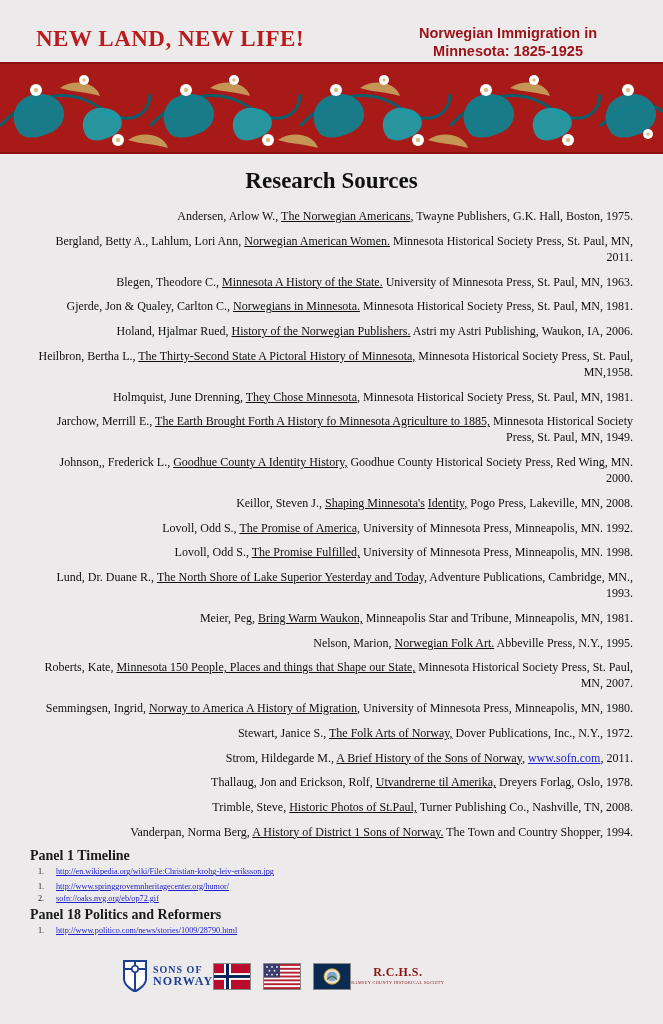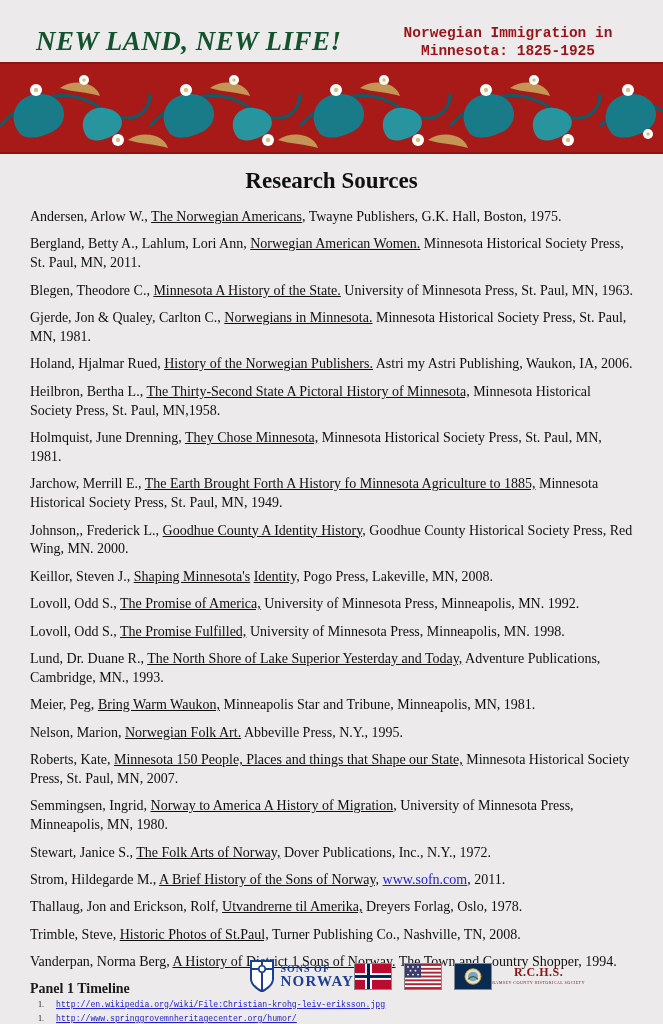--- a/index.html
+++ b/index.html
@@ -20,34 +20,33 @@
   .header {
     position: relative;
     height: 62px;
     padding: 0 14px;
   }
   .poster-title {
     position: absolute;
     left: 36px;
     top: 26px;
     font-family: "Liberation Serif", serif;
-    font-style: italic;
-    font-weight: bold;
-    font-size: 27px;
-    color: #14532d;
+    font-weight: bold;
+    font-size: 23px;
+    color: #b91c1c;
     letter-spacing: 0.5px;
     white-space: nowrap;
   }
   .poster-subtitle {
     position: absolute;
     right: 40px;
     top: 24px;
     width: 230px;
     text-align: center;
-    font-family: Liberation Mono, monospace;
+    font-family: Liberation Sans, sans-serif;
     font-weight: bold;
     font-size: 14.5px;
     line-height: 1.25;
     color: #9b1218;
   }
 
   
   .band {
     position: relative;
     height: 88px;
@@ -76,24 +75,25 @@
   }
   .section-title.photo {
     margin-top: 10px;
     margin-bottom: 8px;
   }
 
   .sources {
     padding: 0 4px;
   }
   .source-entry {
-    font-size: 14px;
+    font-size: 12px;
     line-height: 1.35;
     margin-bottom: 8.5px;
     color: #101010;
+    text-align: right;
   }
 
   
   .credits {
     padding: 0 4px;
   }
   .credit-group { margin-bottom: 2px; }
   .credit-heading {
     font-family: "Liberation Serif", serif;
     font-weight: bold;
@@ -105,34 +105,33 @@
     line-height: 1.5;
     padding-left: 8px;
   }
   .credit-item .num {
     display: inline-block;
     width: 18px;
   }
   .credit-item a, .credit-link {
     color: #2222cc;
     text-decoration: underline;
-    font-family: Liberation Mono, monospace;
   }
   .inline-link { color: #2222cc; text-decoration: underline; }
 
   
   .footer {
     position: absolute;
     left: 0;
     right: 0;
     bottom: 18px;
     height: 60px;
     display: flex;
     align-items: center;
-    justify-content: flex-end;
+    justify-content: flex-start;
     padding: 0 78px;
     box-sizing: border-box;
     margin-left: 44px;
   }
   .son-logo {
     display: flex;
     align-items: center;
     gap: 5px;
   }
   .son-text {
@@ -140,21 +139,21 @@
     color: #1c3f94;
     line-height: 1;
   }
   .son-text .l1 {
     font-size: 10px;
     font-weight: bold;
     letter-spacing: 1px;
     display: block;
   }
   .son-text .l2 {
-    font-size: 15px;
+    font-size: 12px;
     font-weight: bold;
     letter-spacing: 1.2px;
     display: block;
   }
   .flags {
     display: flex;
     align-items: center;
     gap: 12px;
   }
   .flag {
@@ -301,20 +300,26 @@
 
     <div class="credit-group">
       <div class="credit-item">
         <span class="num">1.</span><span class="credit-link">http://www.springgrovemnheritagecenter.org/humor/</span>
       </div>
       <div class="credit-item">
         <span class="num">2.</span><span class="credit-link">sofn://oaks.nvg.org/eb/op72.gif</span>
       </div>
     </div>
 
+    <div class="credit-group">
+      <div class="credit-heading">Panel 18 Politics and Reformers</div>
+      <div class="credit-item">
+        <span class="num">1.</span><span class="credit-link">http://www.politico.com/news/stories/1009/28790.html</span>
+      </div>
+    </div>
 
   </div>
 </div>
 
 <div class="footer">
 
   <div class="son-logo">
     <svg width="26" height="34" viewBox="0 0 26 34">
       <path d="M2,2 H24 V20 C24,27 14,32 13,32 C12,32 2,27 2,20 Z" fill="#ffffff" stroke="#1c3f94" stroke-width="2"></path>
       <path d="M13,3 V31" stroke="#1c3f94" stroke-width="2"></path>

